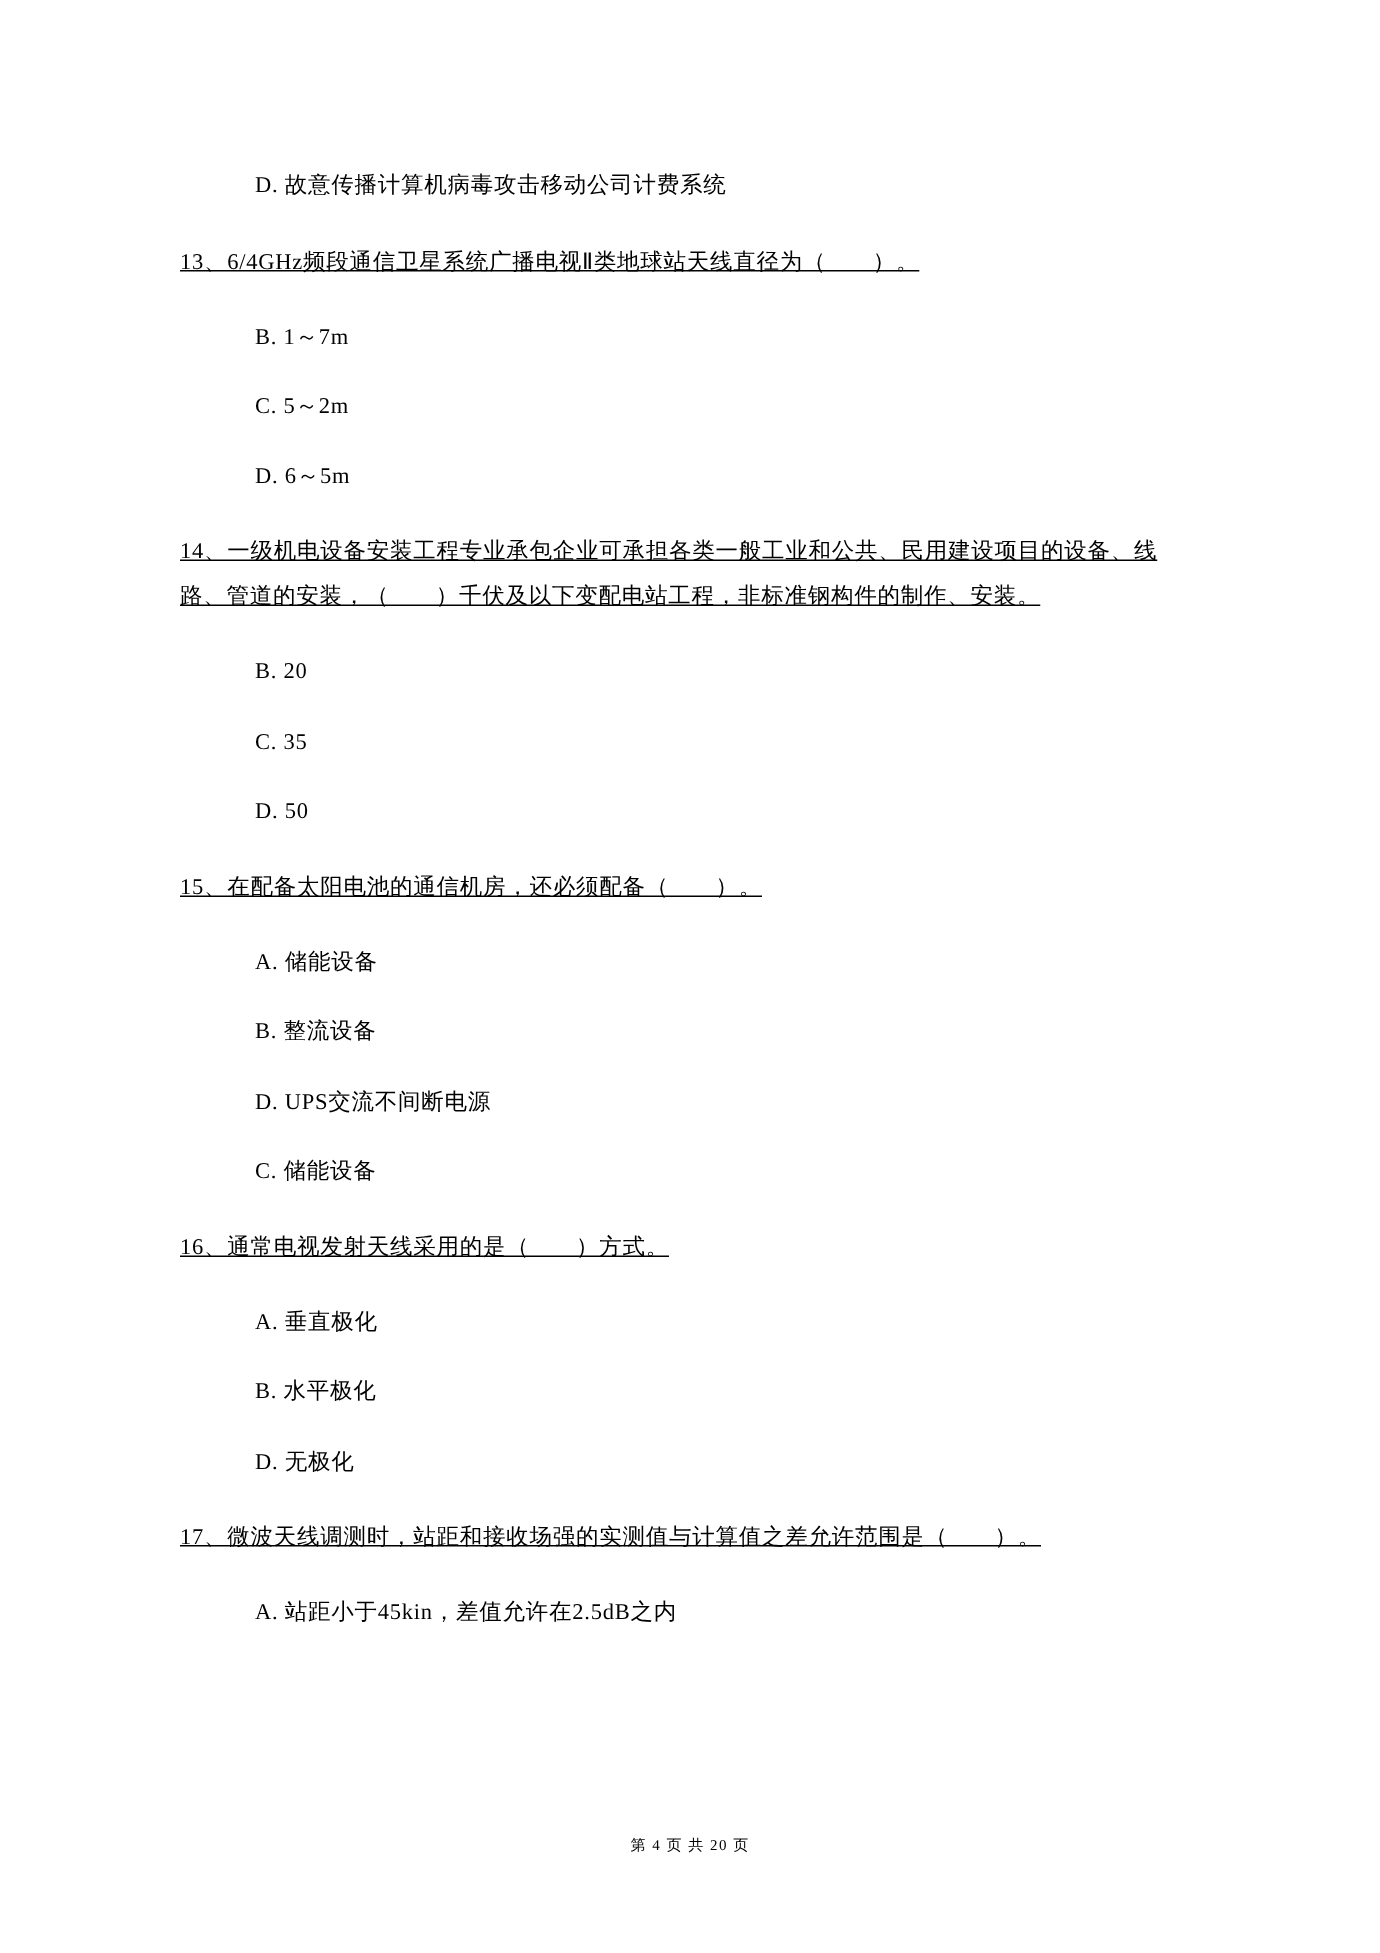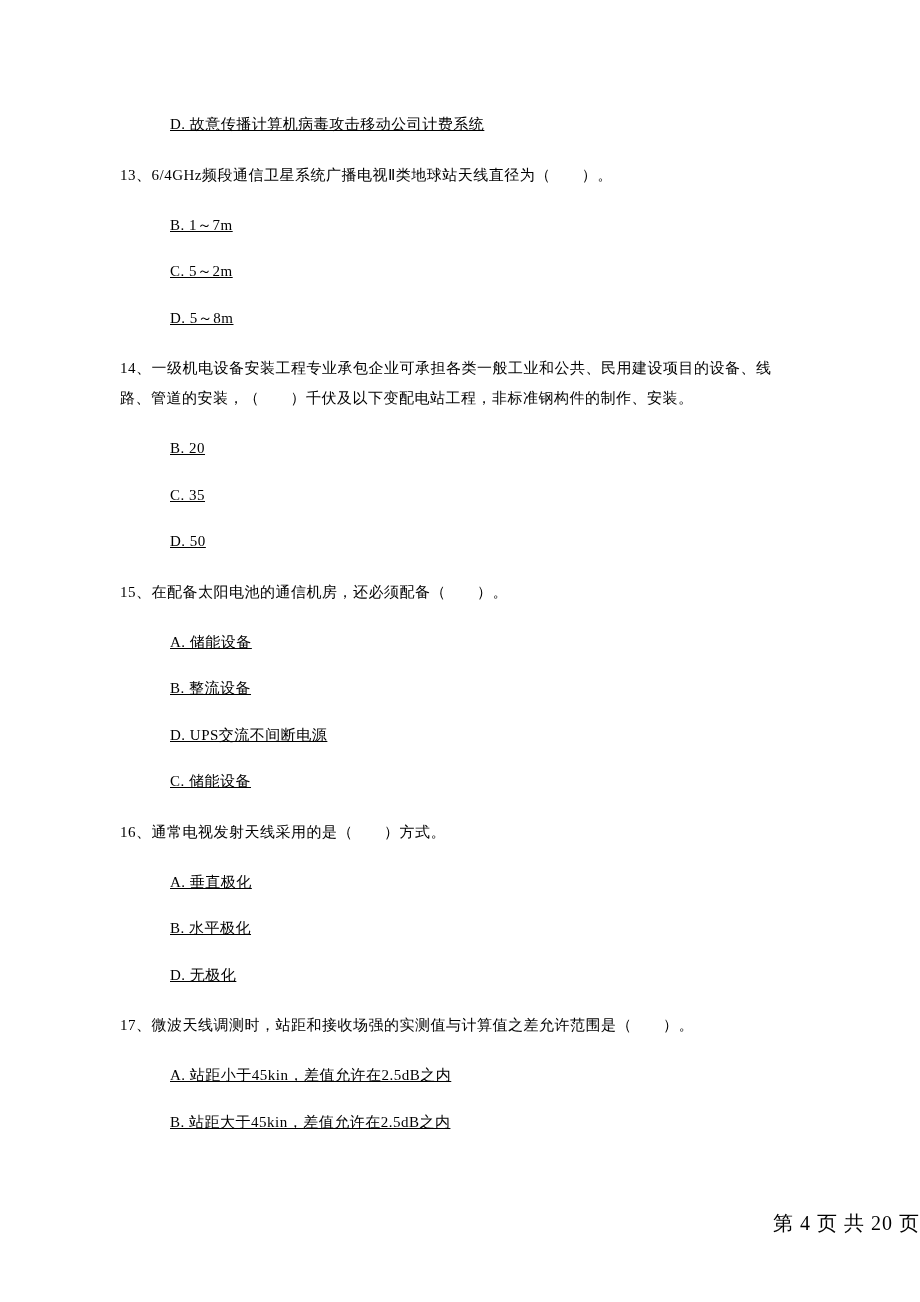--- a/index.html
+++ b/index.html
@@ -13,61 +13,60 @@
       position: relative;
       line-height: 1.5;
     }
     .page {
       padding: 113px 120px 60px 120px;
     }
     .option {
       padding-left: 50px;
       margin-bottom: 24px;
       letter-spacing: 0.5px;
-      text-decoration: underline;
     }
     .question {
       margin-bottom: 24px;
       letter-spacing: 0.5px;
       line-height: 2.0;
+      text-decoration: underline;
     }
     .footer {
       position: absolute;
       bottom: 64px;
       width: 920px;
-      text-align: right;
-      font-size: 20px;
+      text-align: center;
+      font-size: 10px;
       letter-spacing: 1px;
     }
   </style>
 </head>
 <body>
 
 <div class="page">
   <div class="option">D.  故意传播计算机病毒攻击移动公司计费系统</div>
 
   <div class="question">13、6/4GHz频段通信卫星系统广播电视Ⅱ类地球站天线直径为（　　）。</div>
   <div class="option">B.  1～7m</div>
   <div class="option">C.  5～2m</div>
-  <div class="option">D.  5～8m</div>
+  <div class="option">D.  6～5m</div>
 
   <div class="question">14、一级机电设备安装工程专业承包企业可承担各类一般工业和公共、民用建设项目的设备、线路、管道的安装，（　　）千伏及以下变配电站工程，非标准钢构件的制作、安装。</div>
   <div class="option">B.  20</div>
   <div class="option">C.  35</div>
   <div class="option">D.  50</div>
 
   <div class="question">15、在配备太阳电池的通信机房，还必须配备（　　）。</div>
   <div class="option">A.  储能设备</div>
   <div class="option">B.  整流设备</div>
   <div class="option">D.  UPS交流不间断电源</div>
   <div class="option">C.  储能设备</div>
 
   <div class="question">16、通常电视发射天线采用的是（　　）方式。</div>
   <div class="option">A.  垂直极化</div>
   <div class="option">B.  水平极化</div>
   <div class="option">D.  无极化</div>
 
   <div class="question">17、微波天线调测时，站距和接收场强的实测值与计算值之差允许范围是（　　）。</div>
   <div class="option">A.  站距小于45kin，差值允许在2.5dB之内</div>
-  <div class="option">B.  站距大于45kin，差值允许在2.5dB之内</div>
 </div>
 
 <div class="footer">第 4 页 共 20 页</div>
 
 </body></html>

